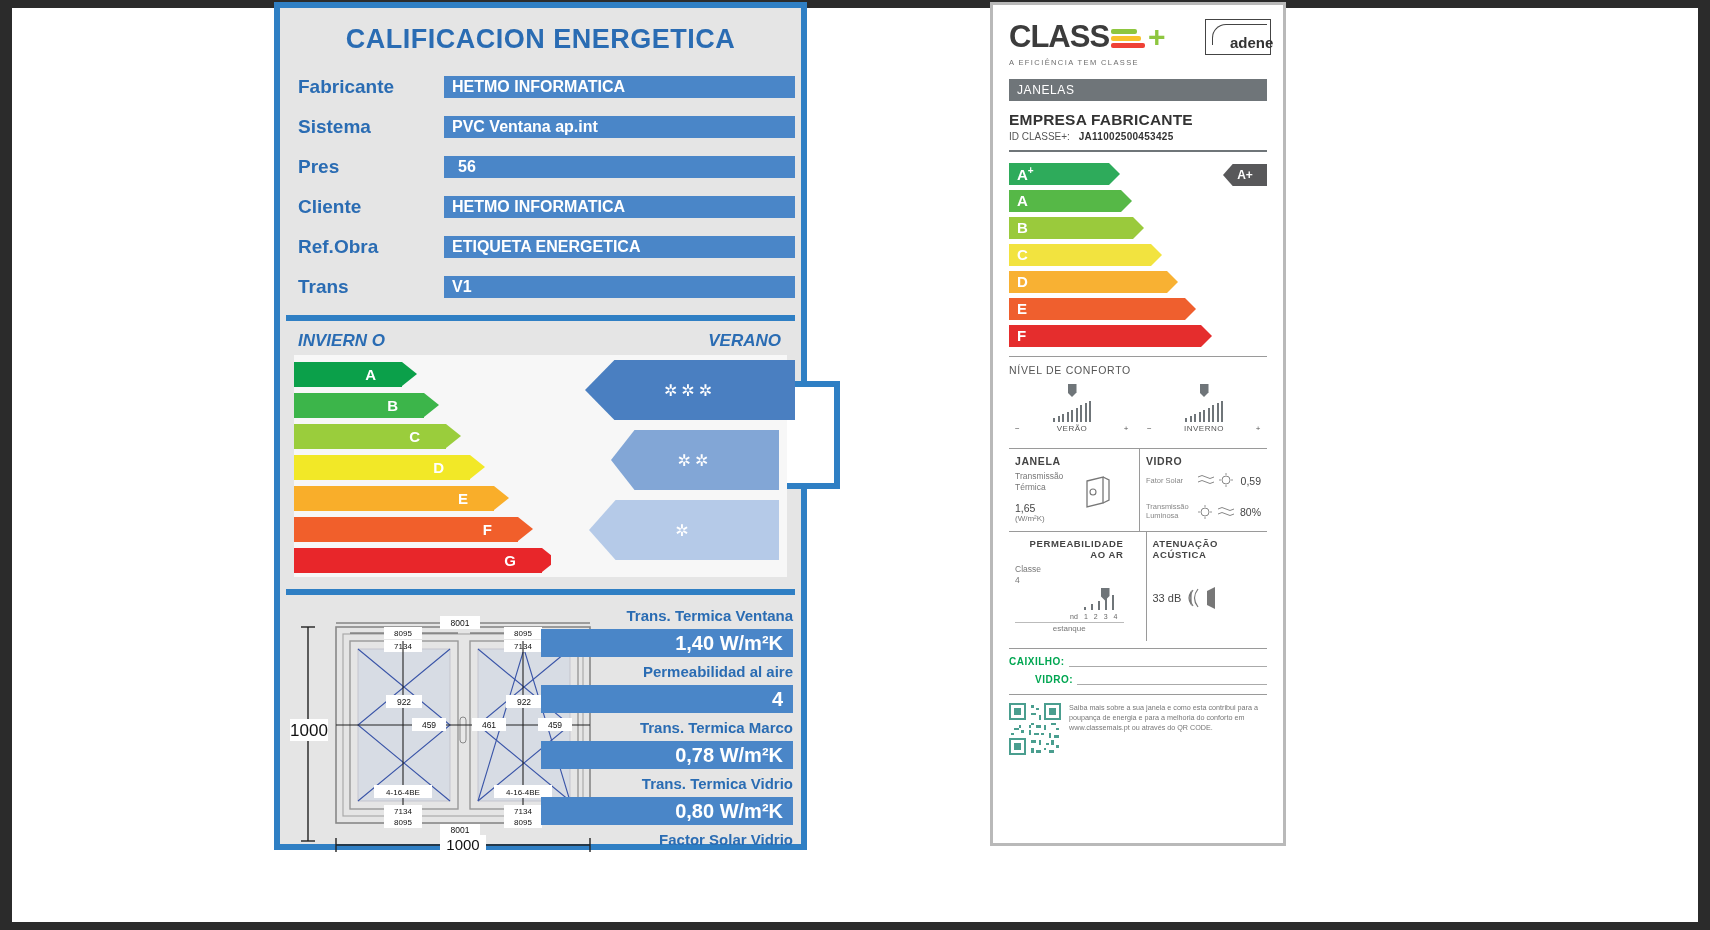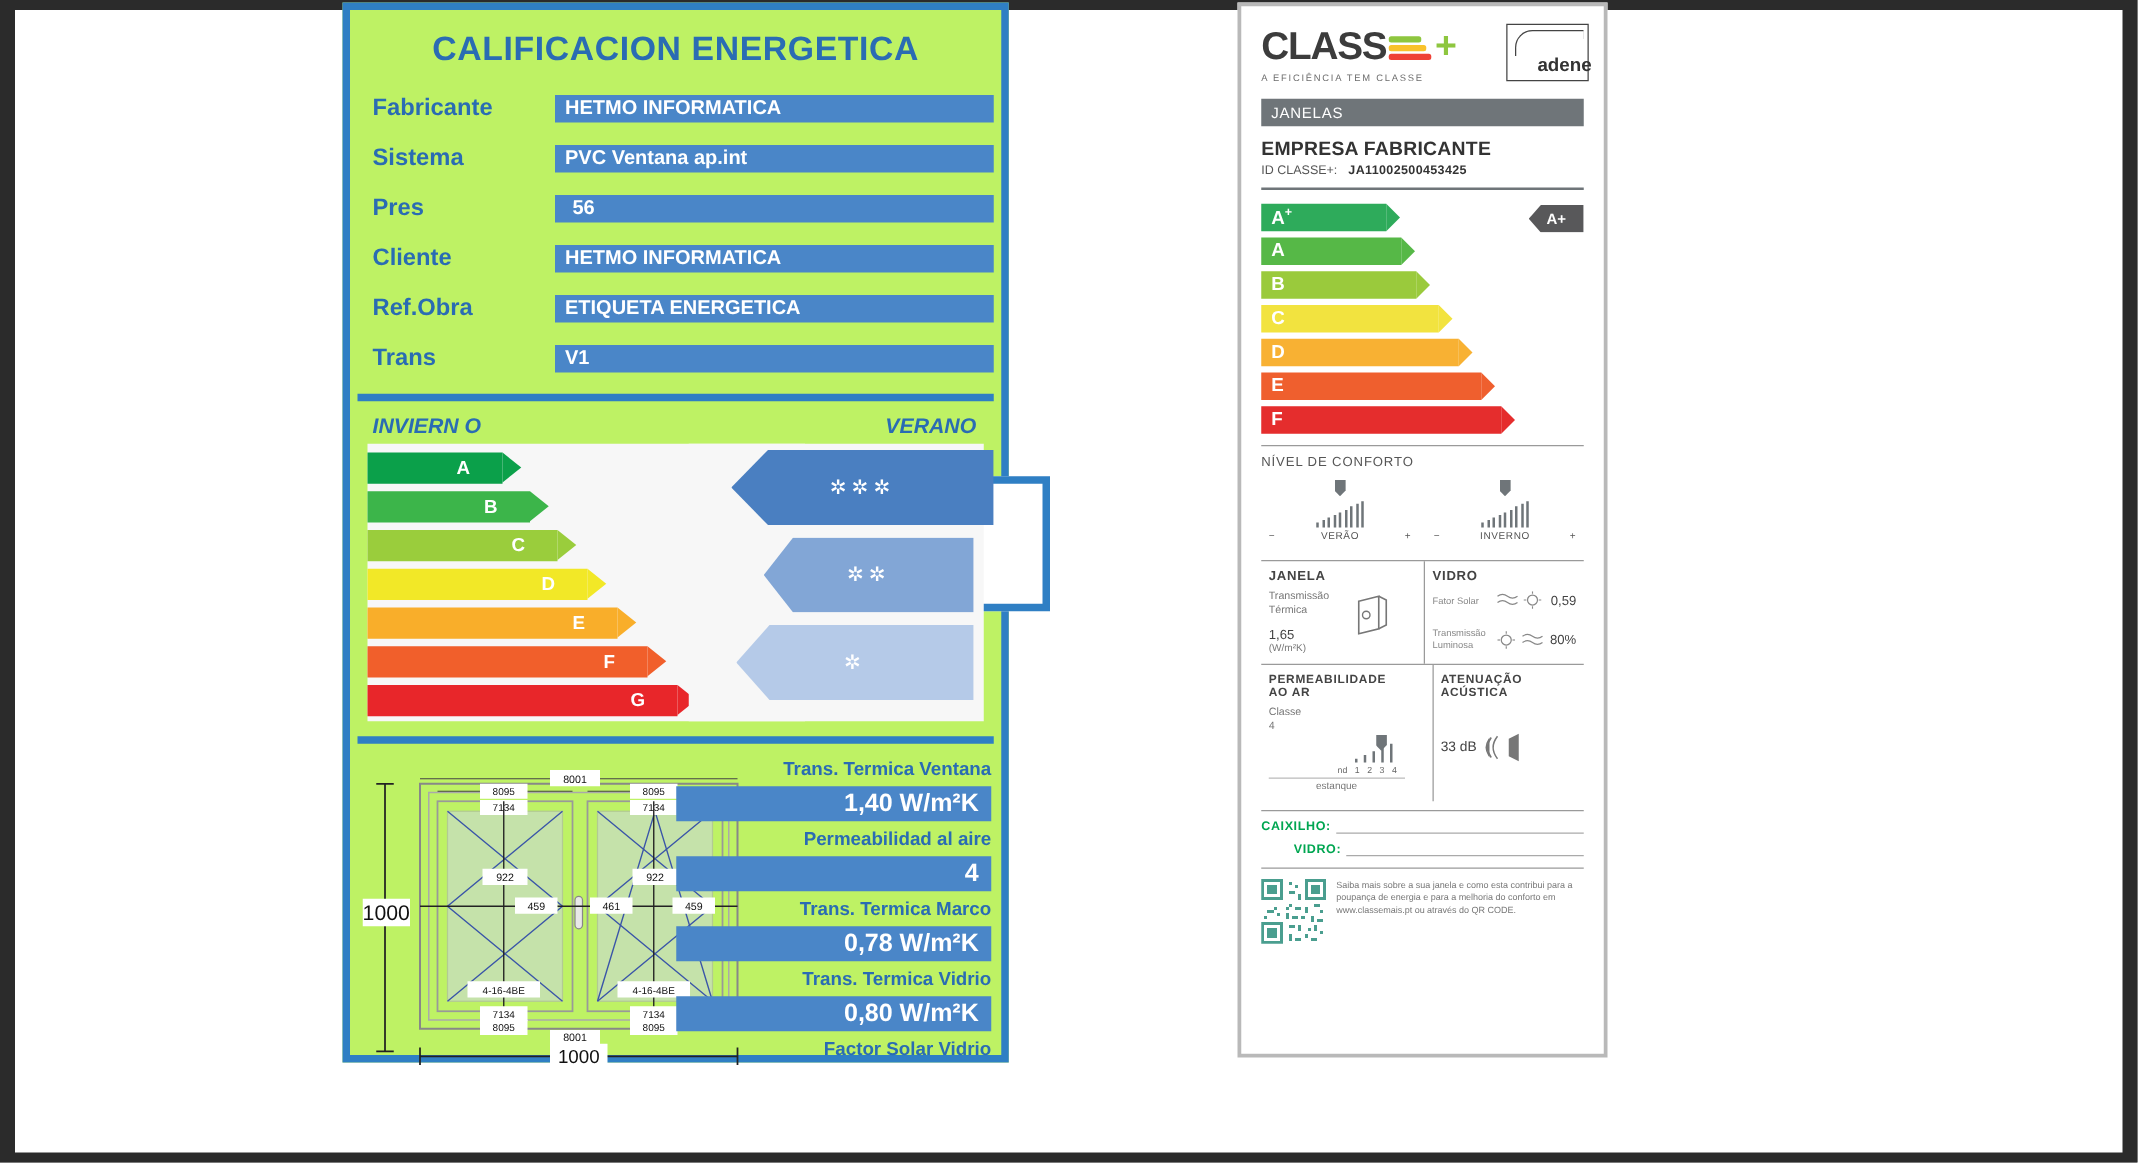--- a/index.html
+++ b/index.html
@@ -19,21 +19,21 @@
     width: 1686px; height: 914px;
     background: #ffffff;
   }
 
   
   .es-label {
     position: absolute;
     left: 262px; top: -6px;
     width: 533px; height: 848px;
     border: 6px solid #2f7fc4;
-    background: #bef264;
+    background: #e5e5e5;
   }
   .es-inner { position: absolute; inset: 0; padding: 0; }
 
   .es-title {
     text-align: center;
     color: #2a6cb3;
     font-size: 27px;
     font-weight: bold;
     letter-spacing: .5px;
     margin-top: 16px;
@@ -180,21 +180,21 @@
   .cb { height: 5px; border-radius: 2px; }
   .classe-plus {
     font-size: 30px; color: #8ec63f; font-weight: bold;
     margin-left: 3px; line-height: .8;
   }
   .classe-tag {
     font-size: 7.5px; color: #6d6d6d; letter-spacing: 1.4px;
     margin-top: 3px;
   }
   .adene-box {
-    border: 1.5px solid #444; width: 66px; height: 46px;
+    border: 1.5px solid #444; width: 66px; height: 36px;
     display: flex; align-items: flex-end; justify-content: center;
     position: relative; padding-bottom: 3px; padding-left: 28px;
   }
   .adene-box::before {
     content: ""; position: absolute; top: 4px; left: 6px;
     width: 54px; height: 20px;
     border-top: 1.5px solid #444; border-left: 1.5px solid #444;
     border-top-left-radius: 14px;
   }
   .adene-name { font-size: 15px; color: #333; font-weight: bold; }
@@ -638,21 +638,21 @@
               <path d="M22 5 q4 -3 8 0 t8 0" fill="none" stroke="#888" stroke-width="1"></path>
               <path d="M22 10 q4 -3 8 0 t8 0" fill="none" stroke="#888" stroke-width="1"></path>
             </svg>
             <span class="num">80%</span>
           </div>
         </div>
       </div>
 
       <div class="spec-grid">
         <div class="spec-cell">
-          <div class="spec-head" style="font-size:9.5px;">PERMEABILIDADE AO AR</div>
+          <div class="spec-head" style="font-size:9.5px;text-align:right;">PERMEABILIDADE AO AR</div>
           <div class="spec-sub">Classe</div>
           <div class="spec-sub" style="margin-top:0;">4</div>
           <div style="position:relative;height:34px;margin-top:2px;">
             <div class="gauge-pin" style="position:absolute;right:14px;top:0;margin:0;"></div>
             <div class="gauge-bars" id="pbars" style="position: absolute; bottom: 12px; right: 10px; height: 16px; gap: 5px;">
                 <i style="height: 3px; width: 2px; background: rgb(111, 117, 121);"></i>
                 <i style="height: 6px; width: 2px; background: rgb(111, 117, 121);"></i>
                 <i style="height: 9px; width: 2px; background: rgb(111, 117, 121);"></i>
                 <i style="height: 12px; width: 2px; background: rgb(111, 117, 121);"></i>
                 <i style="height: 15px; width: 2px; background: rgb(111, 117, 121);"></i>

